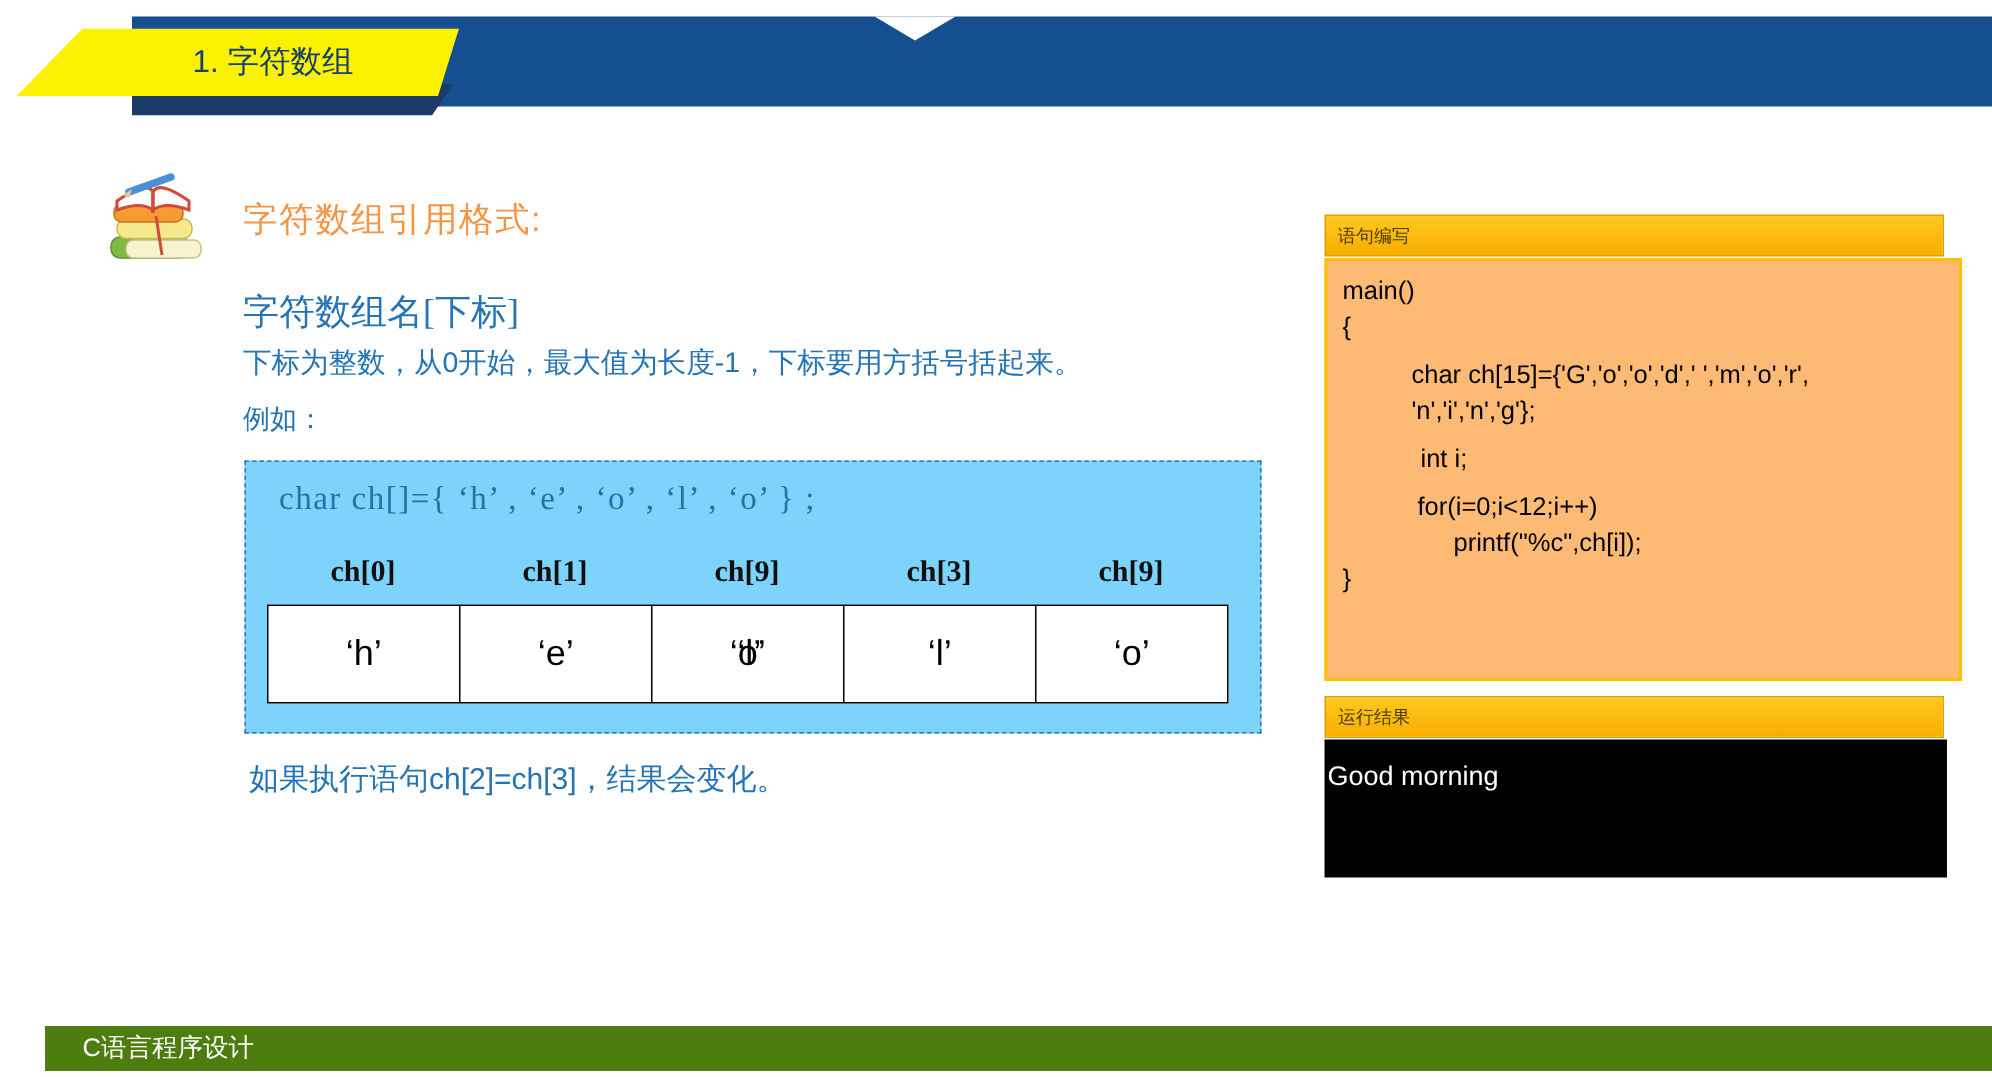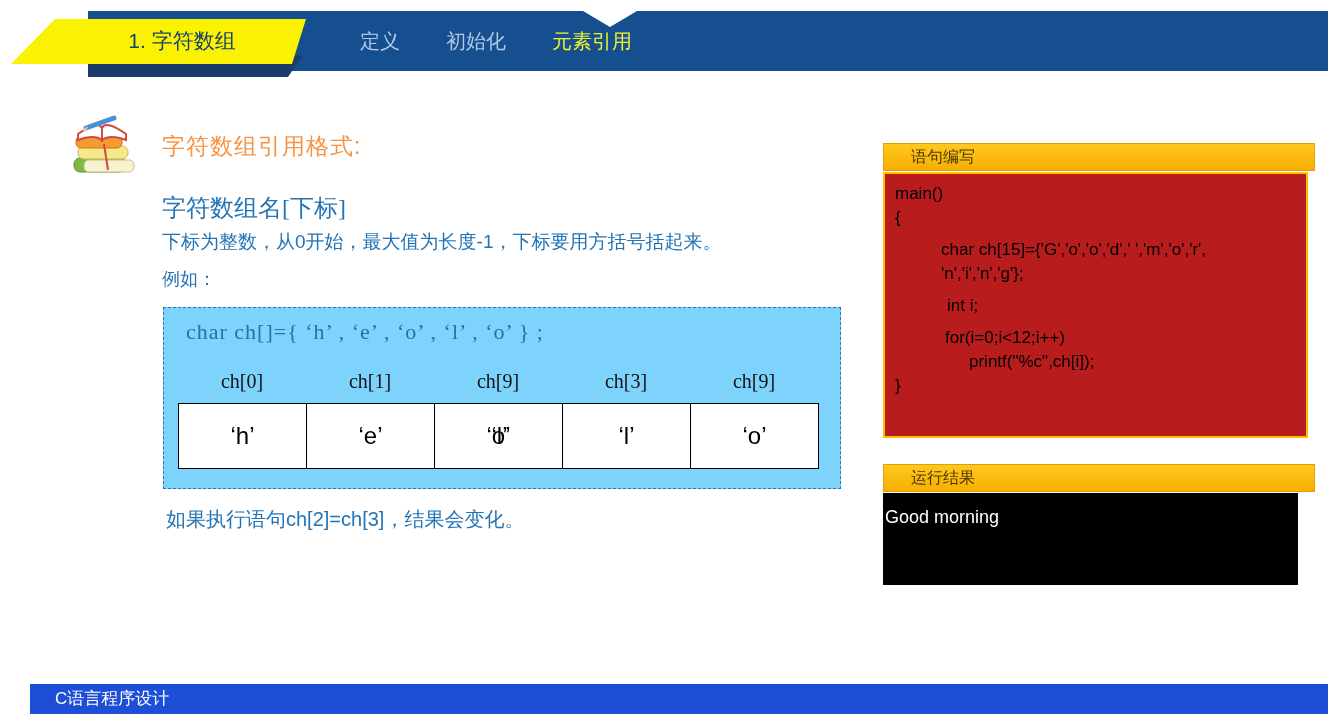--- a/index.html
+++ b/index.html
@@ -26,68 +26,63 @@
   
   .books{position:absolute;left:64px;top:110px;}
   .heading{position:absolute;left:162px;top:131px;font-size:23px;color:#F79443;letter-spacing:1px;}
   .t1{position:absolute;left:162px;top:192px;font-size:24px;color:#2474B5;font-family:Liberation Serif, serif;}
   .t2{position:absolute;left:162px;top:229px;font-size:19px;color:#2474B5;}
   .t3{position:absolute;left:162px;top:267px;font-size:18px;color:#2474B5;}
   .demo-box{position:absolute;left:163px;top:307px;width:676px;height:180px;
         border:1px dashed #2E75B6;background:#7dd3fc;}
   .code-serif{position:absolute;left:22px;top:11px;font-family:"Liberation Serif",serif;
         font-size:22px;color:#2173A8;letter-spacing:1px;white-space:pre;}
-  .hdr-row{position:absolute;left:14px;top:62px;display:flex;}
+  .hdr-row{position:absolute;left:14px;top:62px;display:flex;font-weight:bold;}
   .hdr-row .h{width:128px;text-align:center;font-family:"Liberation Serif",serif;
         font-size:20px;color:#111;}
   .cell-row{position:absolute;left:14px;top:95px;display:flex;}
   .cell{width:127px;height:64px;border:1px solid #000;margin-left:-1px;background:#fff;
         position:relative;text-align:center;line-height:64px;font-size:24px;color:#000;}
   .cell:first-child{margin-left:0;}
   .cell .base,.cell .overlay{position:absolute;left:0;top:0;width:100%;height:100%;}
   .cell .overlay{left:1px;}
   .note{position:absolute;left:166px;top:506px;font-size:20px;color:#2474B5;}
 
   
-  .phead{position:absolute;width:403px;height:26px;padding-left:27px;
+  .phead{position:absolute;width:403px;height:26px;padding-left:8px;
         background:linear-gradient(#FFC street81f,#F7AE00);
         background:linear-gradient(#FFC streets,#F7AE00);
         background:linear-gradient(#FFC81F,#F7AE00);
-        border:1px solid #DFA000;line-height:26px;font-size:16px;color:#4A3800;}
+        border:1px solid #DFA000;line-height:26px;font-size:12px;color:#4A3800;}
   .p1h{left:883px;top:143px;}
   .p2h{left:883px;top:464px;}
   .codebox{position:absolute;left:883px;top:172px;width:411px;height:254px;
-        border:2px solid #FFC000;background:#b91c1c;color:#000;font-size:17px;
-        padding:8px 0 0 10px;box-sizing:content-box;}
+        border:2px solid #FFC000;background:#fdba74;color:#000;font-size:17px;
+        padding:8px 0 16px 10px;box-sizing:content-box;}
   .codebox .ln{line-height:24px;white-space:pre;}
   .ln.ind1{padding-left:46px;}
   .ln.ind2{padding-left:52px;}
   .ln.ind3{padding-left:50px;}
   .ln.ind4{padding-left:74px;}
   .ln.mt{margin-top:8px;}
   .console{position:absolute;left:883px;top:493px;width:415px;height:92px;background:#000;}
   .console .out{position:absolute;left:2px;top:14px;color:#fff;font-size:18px;}
 
   
-  .footer{position:absolute;left:30px;top:684px;width:1298px;height:30px;background:#1d4ed8;}
+  .footer{position:absolute;left:30px;top:684px;width:1298px;height:30px;background:#4d7c0f;}
   .footer span{position:absolute;left:25px;line-height:30px;color:#fff;font-size:17px;}
 </style>
 </head>
 <body>
 
 <div class="slide">
 
   <div class="topbar"></div>
   <div class="notch"></div>
 
-  <div class="nav">
-    <span class="item">定义</span>
-    <span class="item">初始化</span>
-    <span class="item active">元素引用</span>
-  </div>
 
   <div class="tabwrap">
     <div class="tab-shadow"></div>
     <div class="tab-yellow"></div>
     <div class="tab-title">1. 字符数组</div>
   </div>
 
   <svg class="books" width="80" height="72" viewBox="0 0 80 72">
     <rect x="10" y="48" width="52" height="14" rx="6" fill="#7FBA42" stroke="#5E9330"></rect>
     <rect x="20" y="50" width="50" height="12" rx="5" fill="#F7F3D0" stroke="#C9C08A"></rect>

